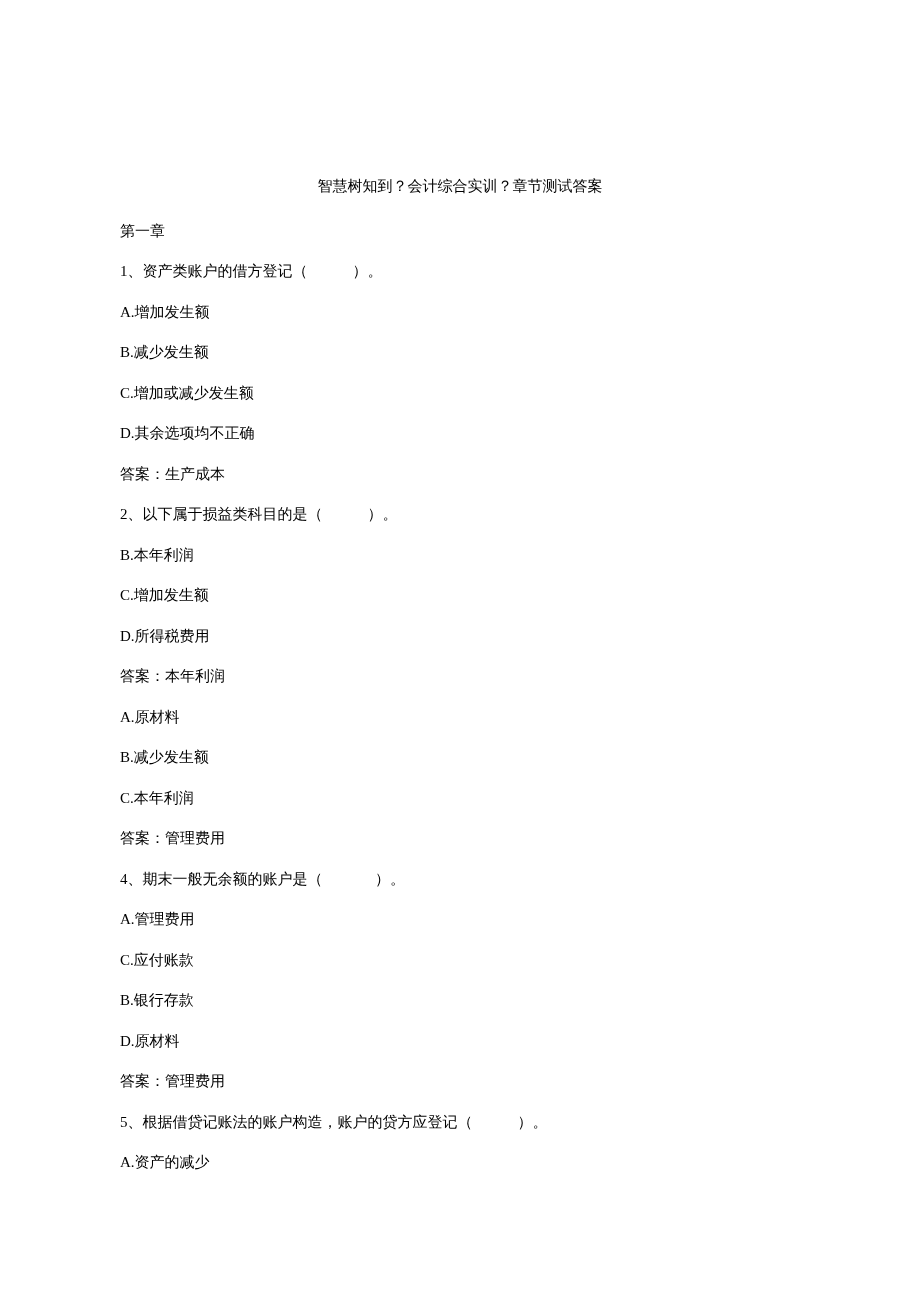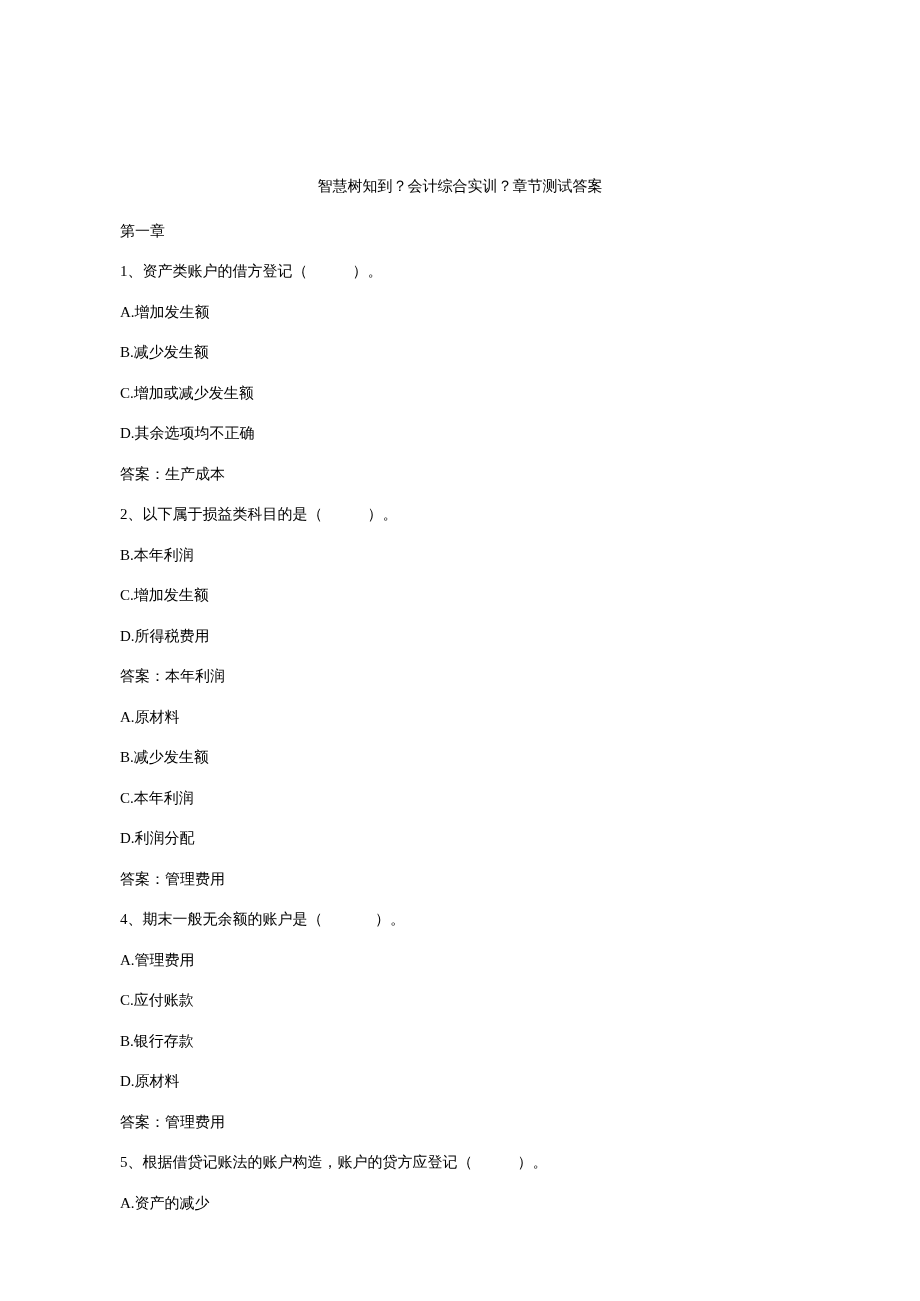--- a/index.html
+++ b/index.html
@@ -44,21 +44,20 @@
 
   <div class="line">2、以下属于损益类科目的是（            ）。</div>
   <div class="line">B.本年利润</div>
   <div class="line">C.增加发生额</div>
   <div class="line">D.所得税费用</div>
   <div class="line">答案：本年利润</div>
 
   <div class="line">A.原材料</div>
   <div class="line">B.减少发生额</div>
   <div class="line">C.本年利润</div>
-  <div class="line">D.利润分配</div>
   <div class="line">答案：管理费用</div>
 
   <div class="line">4、期末一般无余额的账户是（              ）。</div>
   <div class="line">A.管理费用</div>
   <div class="line">C.应付账款</div>
   <div class="line">B.银行存款</div>
   <div class="line">D.原材料</div>
   <div class="line">答案：管理费用</div>
 
   <div class="line">5、根据借贷记账法的账户构造，账户的贷方应登记（            ）。</div>

